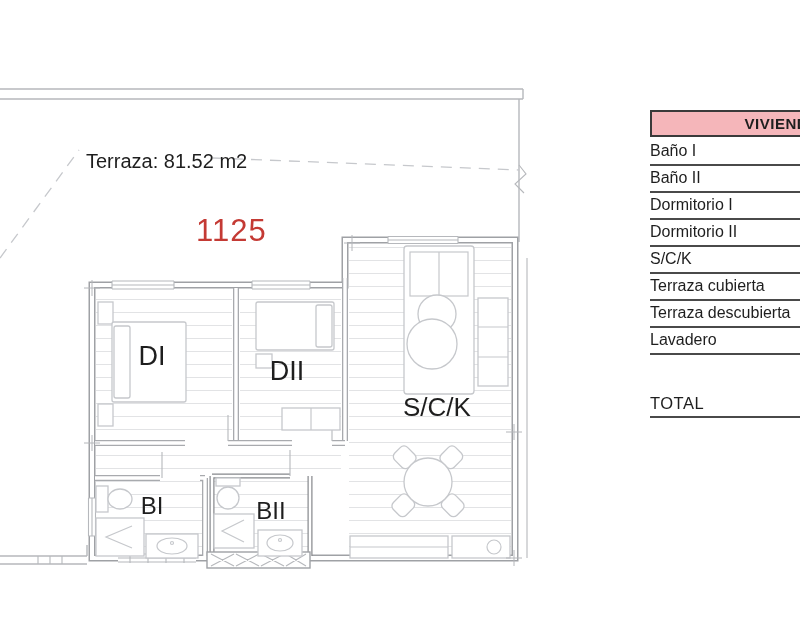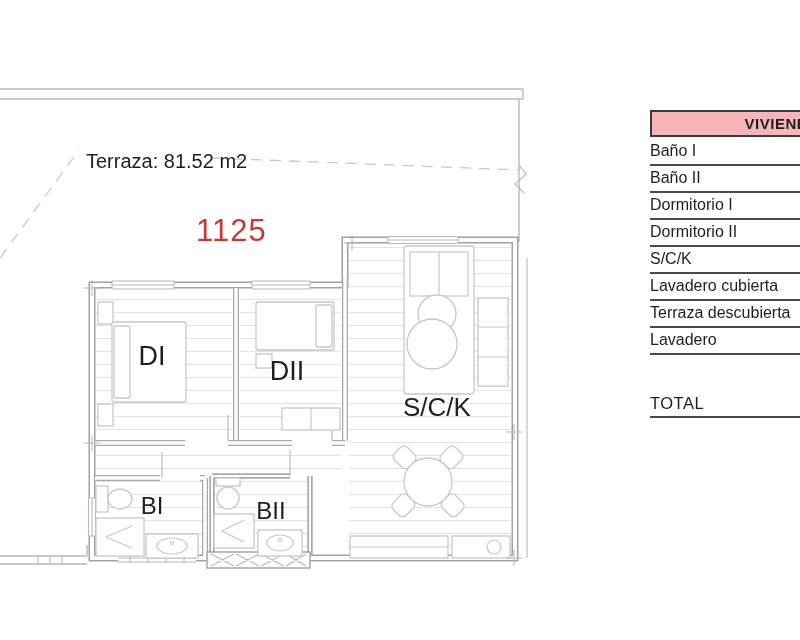--- a/index.html
+++ b/index.html
@@ -187,21 +187,21 @@
   <div class="panel-header">
     <span>VIVIENDA</span>
   </div>
 
   <div class="rows">
     <div class="row"><span>Baño I</span></div>
     <div class="row"><span>Baño II</span></div>
     <div class="row"><span>Dormitorio I</span></div>
     <div class="row"><span>Dormitorio II</span></div>
     <div class="row"><span>S/C/K</span></div>
-    <div class="row"><span>Lavadero cubierta</span></div>
+    <div class="row"><span>Terraza cubierta</span></div>
     <div class="row"><span>Terraza descubierta</span></div>
     <div class="row"><span>Lavadero</span></div>
   </div>
 
   <div class="total-row">
     <span>TOTAL</span>
   </div>
 
 </div>
 

